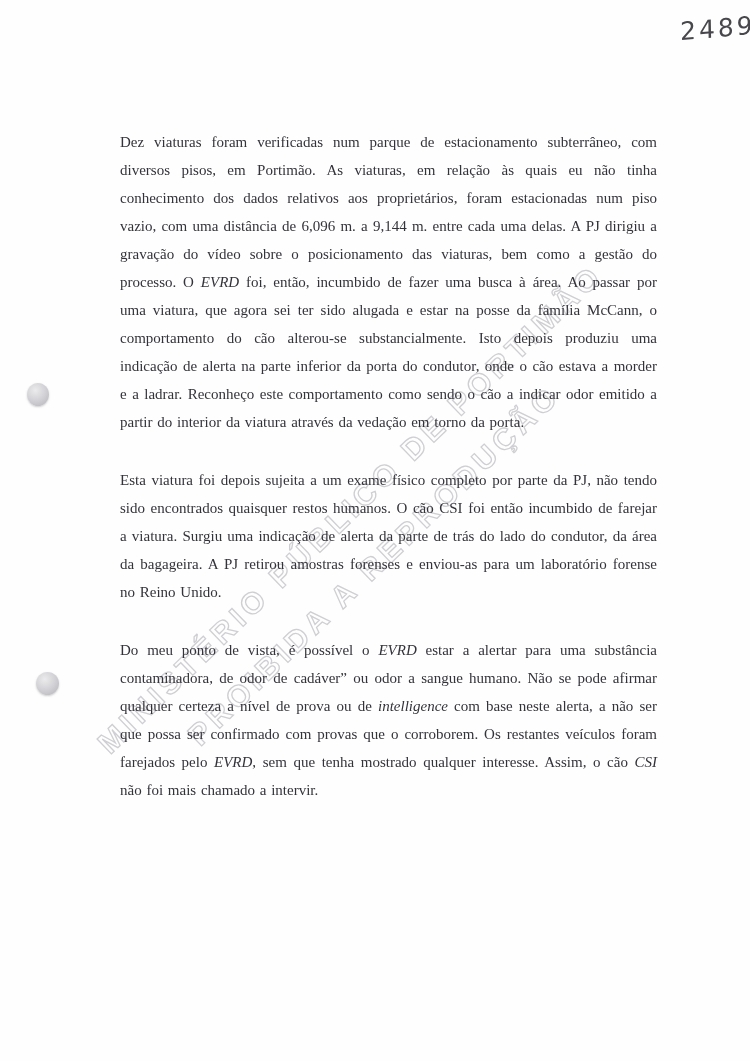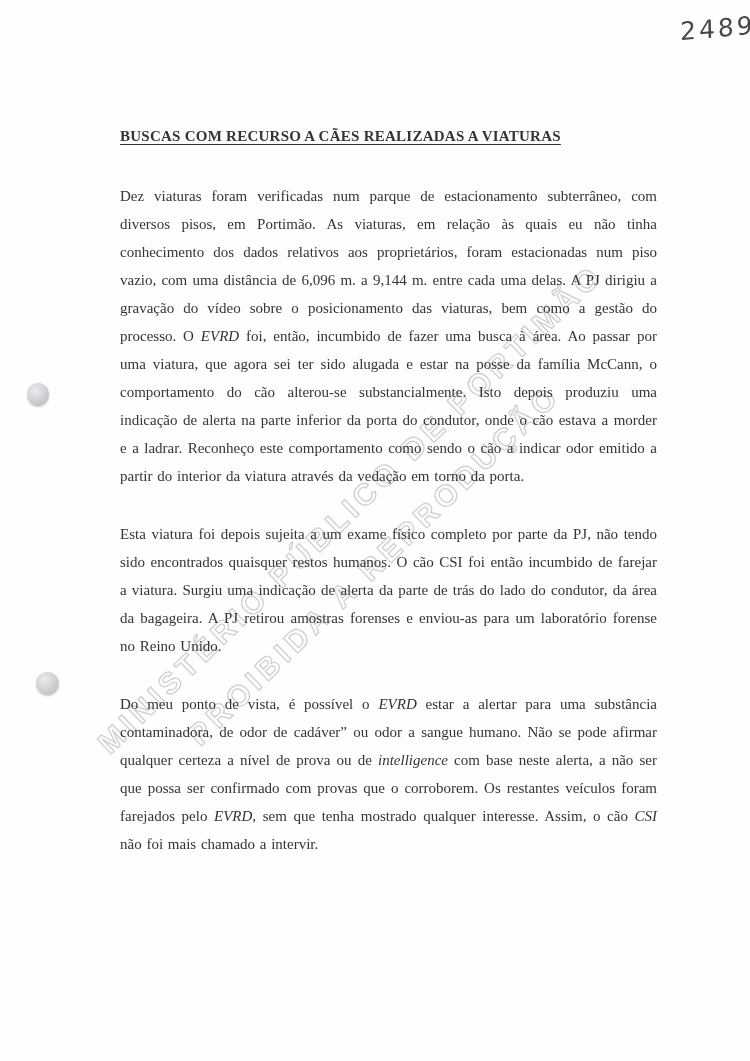--- a/index.html
+++ b/index.html
@@ -90,21 +90,20 @@
       <text x="350" y="585">PROIBIDA A REPRODUÇÃO</text>
     </g>
   </svg>
 
   <div class="handwritten">2489</div>
 
   <div class="hole hole-top"></div>
   <div class="hole hole-bottom"></div>
 
   <div class="content">
-    <h1 class="heading">BUSCAS COM RECURSO A CÃES REALIZADAS A VIATURAS</h1>
 
     <p class="para"><span>Dez viaturas foram verificadas num parque de estacionamento subterrâneo, com diversos pisos, em Portimão. As viaturas, em relação às quais eu não tinha conhecimento dos dados relativos aos proprietários, foram estacionadas num piso vazio, com uma distância de 6,096 m. a 9,144 m. entre cada uma delas. A PJ dirigiu a gravação do vídeo sobre o posicionamento das viaturas, bem como a gestão do processo. O </span><em>EVRD</em><span> foi, então, incumbido de fazer uma busca à área. Ao passar por uma viatura, que agora sei ter sido alugada e estar na posse da família McCann, o comportamento do cão alterou-se substancialmente. Isto depois produziu uma indicação de alerta na parte inferior da porta do condutor, onde o cão estava a morder e a ladrar. Reconheço este comportamento como sendo o cão a indicar odor emitido a partir do interior da viatura através da vedação em torno da porta.</span></p>
 
     <p class="para"><span>Esta viatura foi depois sujeita a um exame físico completo por parte da PJ, não tendo sido encontrados quaisquer restos humanos. O cão CSI foi então incumbido de farejar a viatura. Surgiu uma indicação de alerta da parte de trás do lado do condutor, da área da bagageira. A PJ retirou amostras forenses e enviou-as para um laboratório forense no Reino Unido.</span></p>
 
     <p class="para"><span>Do meu ponto de vista, é possível o </span><em>EVRD</em><span> estar a alertar para uma substância contaminadora, de odor de cadáver” ou odor a sangue humano. Não se pode afirmar qualquer certeza a nível de prova ou de </span><em>intelligence</em><span> com base neste alerta, a não ser que possa ser confirmado com provas que o corroborem. Os restantes veículos foram farejados pelo </span><em>EVRD</em><span>, sem que tenha mostrado qualquer interesse. Assim, o cão </span><em>CSI</em><span> não foi mais chamado a intervir.</span></p>
   </div>
 
 </div>
 

